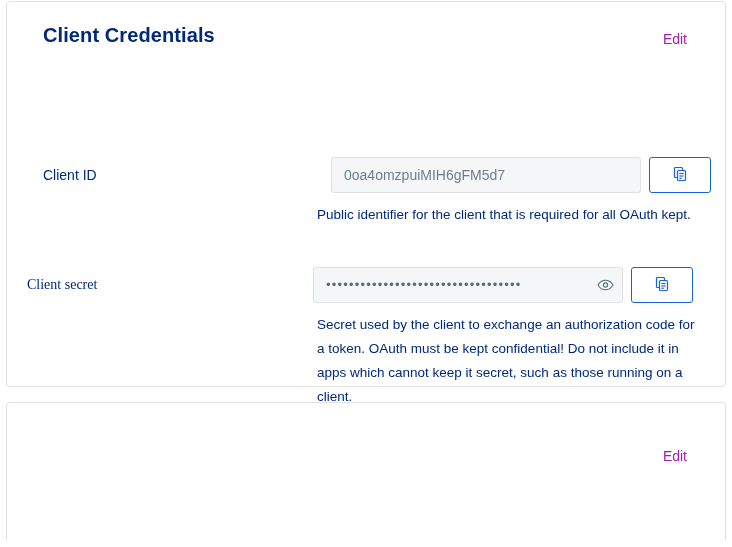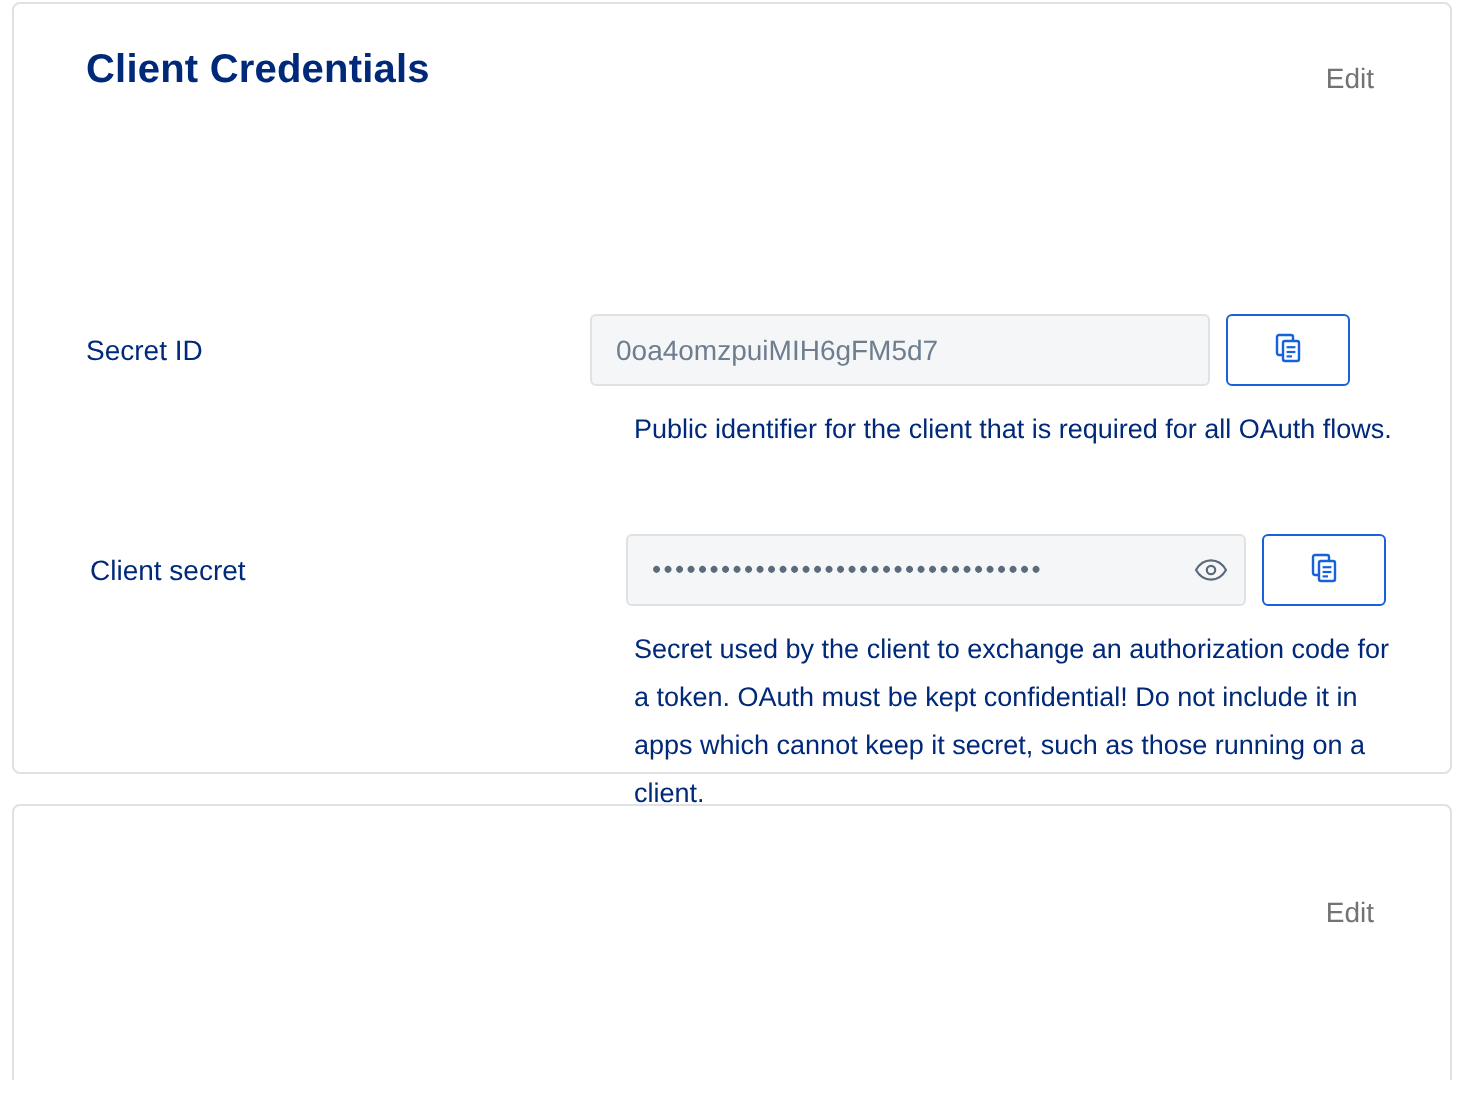--- a/index.html
+++ b/index.html
@@ -60,21 +60,21 @@
   .card-title-general {
     left: 26px;
     top: 38px;
   }
 
   .edit-button {
     position: absolute;
     right: 32px;
     top: 25px;
     font-size: 14px;
-    color: #737373;
+    color: #a21caf;
     background: none;
     border: none;
     padding: 4px 6px;
     cursor: pointer;
     font-family: "Liberation Sans", sans-serif;
   }
 
   .edit-button-general {
     right: 32px;
     top: 41px;
@@ -169,42 +169,42 @@
 <div class="page">
 
   <section class="card card-credentials">
 
     <div class="card-header">
       <div class="card-title">Client Credentials</div>
       <button class="edit-button">Edit</button>
     </div>
 
     <div class="field-row">
-      <div class="field-label" style="left:36px; top:109px;">Secret ID</div>
-
-      <div class="input-wrap" style="left:288px; top:99px;">
+      <div class="field-label" style="left:36px; top:109px;">Client ID</div>
+
+      <div class="input-wrap" style="left:324px; top:99px;">
         <div class="text-input" style="width:310px;">0oa4omzpuiMIH6gFM5d7</div>
         <button class="copy-button">
           <span>
             <svg width="16" height="16" viewBox="0 0 16 16" fill="none" xmlns="http://www.w3.org/2000/svg">
               <rect x="2.5" y="1.5" width="8" height="10" rx="1" stroke="#1662dd" stroke-width="1.2"></rect>
               <rect x="5.5" y="4.5" width="8" height="10" rx="1" fill="#ffffff" stroke="#1662dd" stroke-width="1.2"></rect>
               <line x1="7.3" y1="7.6" x2="11.7" y2="7.6" stroke="#1662dd" stroke-width="1.1"></line>
               <line x1="7.3" y1="10" x2="11.7" y2="10" stroke="#1662dd" stroke-width="1.1"></line>
               <line x1="7.3" y1="12.2" x2="10" y2="12.2" stroke="#1662dd" stroke-width="1.1"></line>
             </svg>
           </span>
         </button>
       </div>
 
-      <div class="help-text" style="left:310px; top:145px; width:390px;">Public identifier for the client that is required for all OAuth flows.</div>
+      <div class="help-text" style="left:310px; top:145px; width:390px;">Public identifier for the client that is required for all OAuth kept.</div>
     </div>
 
     <div class="field-row">
-      <div class="field-label" style="left:38px; top:219px;">Client secret</div>
+      <div class="field-label" style="left:20px; top:219px;font-family:Liberation Serif, serif;">Client secret</div>
 
       <div class="input-wrap" style="left:306px; top:209px;">
         <div class="text-input" style="width:310px;">
           <span class="secret-dots">••••••••••••••••••••••••••••••••••</span>
           <span class="eye-icon">
             <svg width="17" height="12" viewBox="0 0 17 12" fill="none" xmlns="http://www.w3.org/2000/svg">
               <path d="M1 6C2.8 2.8 5.4 1.2 8.5 1.2S14.2 2.8 16 6c-1.8 3.2-4.4 4.8-7.5 4.8S2.8 9.2 1 6Z" stroke="#5b6b7c" stroke-width="1.1" fill="none"></path>
               <circle cx="8.5" cy="6" r="2.1" stroke="#5b6b7c" stroke-width="1.1" fill="none"></circle>
             </svg>
           </span>

